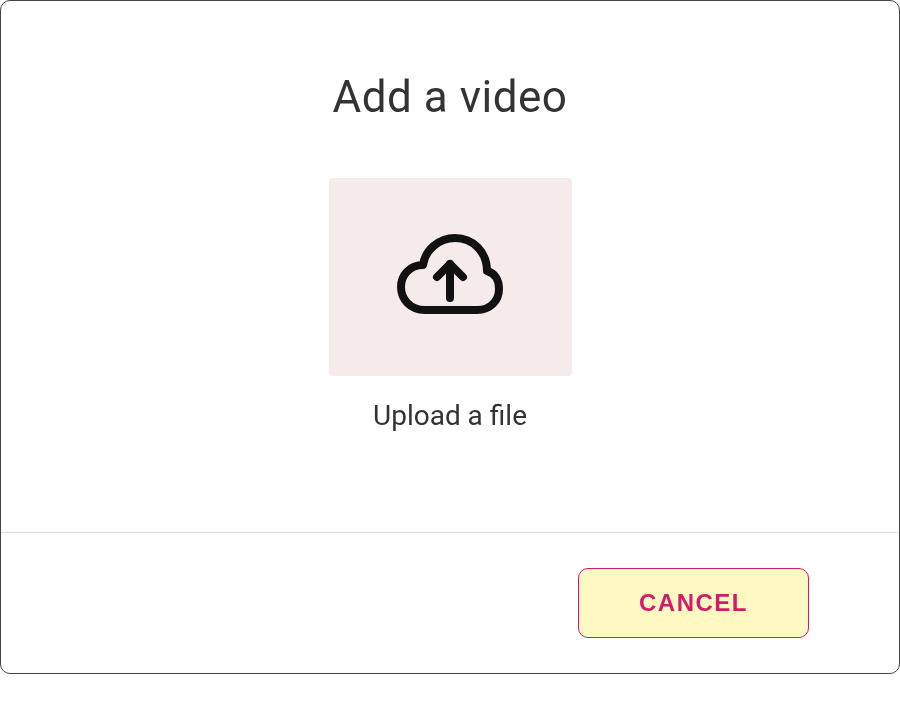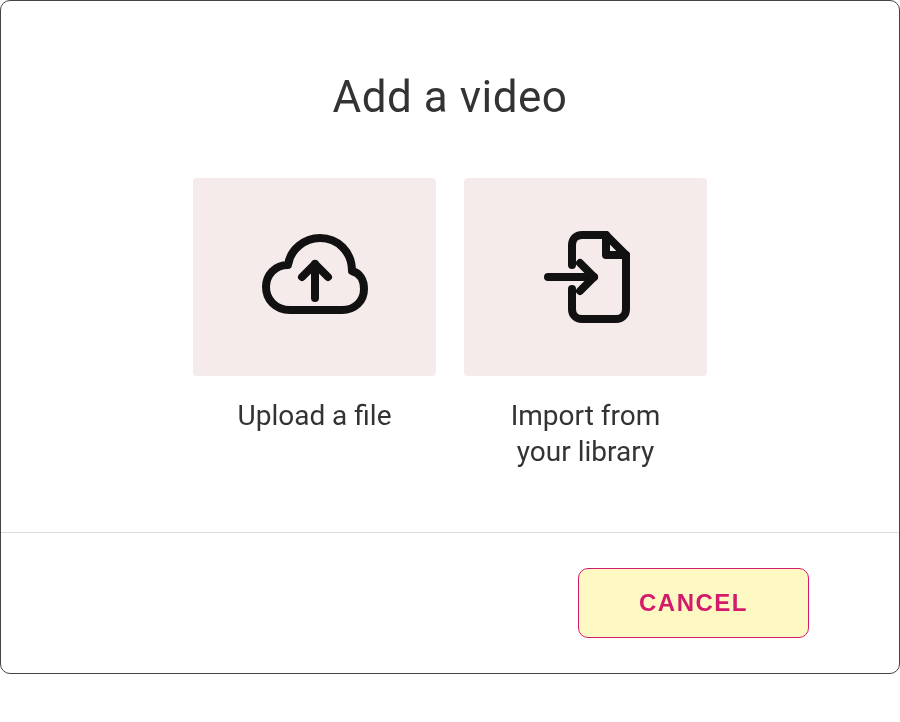--- a/index.html
+++ b/index.html
@@ -112,35 +112,20 @@
                          Z"></path>
                 <line x1="55" y1="66" x2="55" y2="32"></line>
                 <polyline points="42,45 55,32 68,45"></polyline>
               </g>
             </svg>
           </span>
         </div>
         <div class="option-label">Upload a file</div>
       </div>
 
-      <div class="option">
-        <div class="option-tile">
-          <span>
-            <svg width="100" height="96" viewBox="0 0 100 96">
-              <g fill="none" stroke="#111" stroke-width="8" stroke-linecap="round" stroke-linejoin="round">
-                <path d="M36 36 L36 16 C36 10 40 6 46 6 L70 6 L90 26 L90 80 C90 86 86 90 80 90 L46 90 C40 90 36 86 36 80 L36 60"></path>
-                <path d="M70 6 L70 26 L90 26"></path>
-                <line x1="12" y1="48" x2="58" y2="48"></line>
-                <polyline points="44,34 58,48 44,62"></polyline>
-              </g>
-            </svg>
-          </span>
-        </div>
-        <div class="option-label">Import from your library</div>
-      </div>
 
     </div>
   </div>
 
   <div class="dialog-footer">
     <button class="cancel-button">CANCEL</button>
   </div>
 </div>
 
 </body></html>

